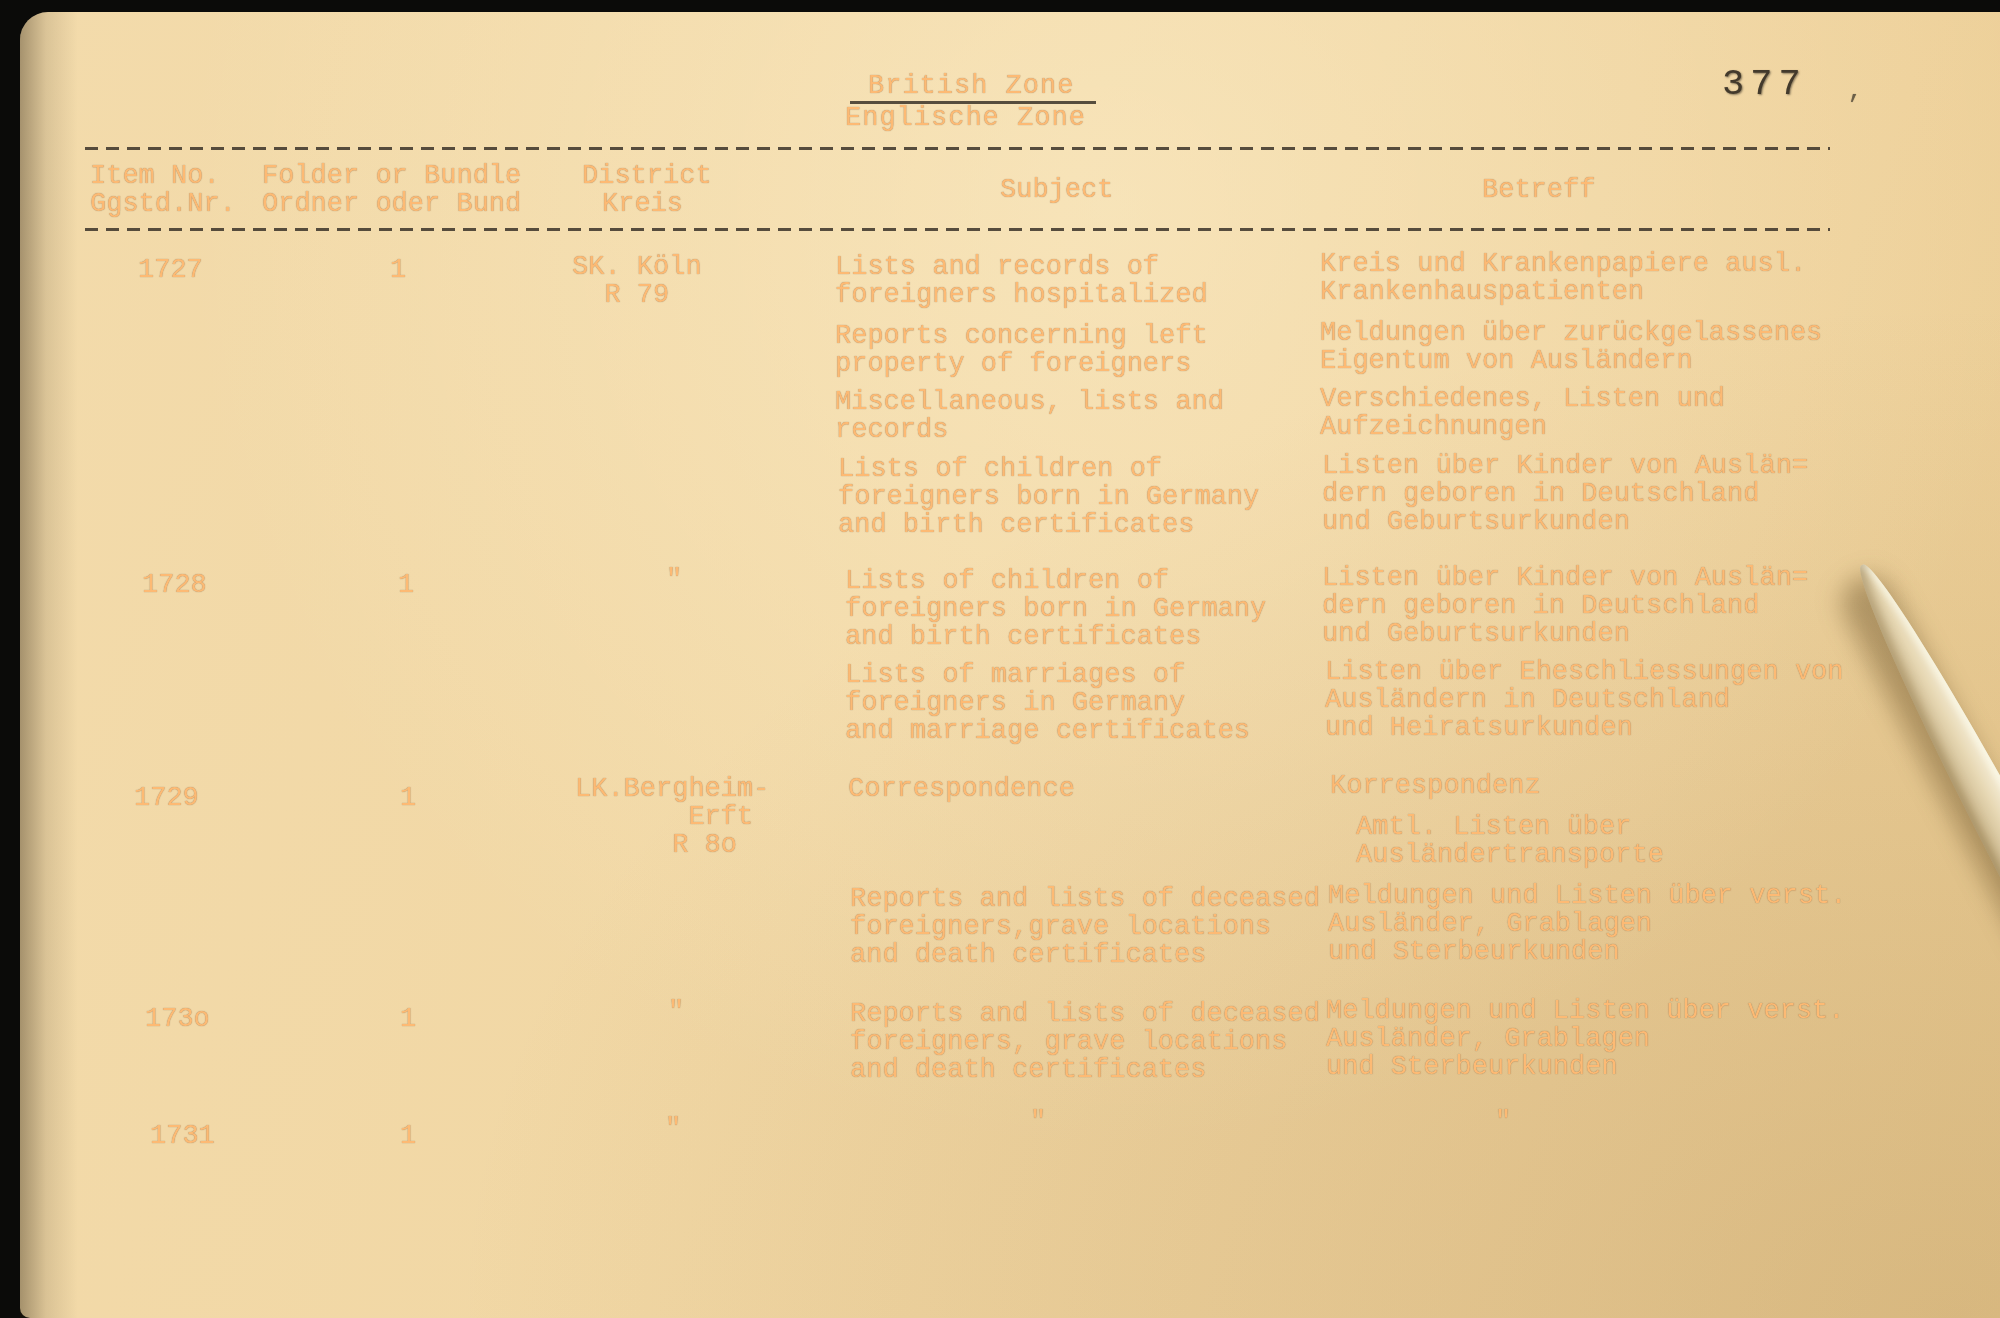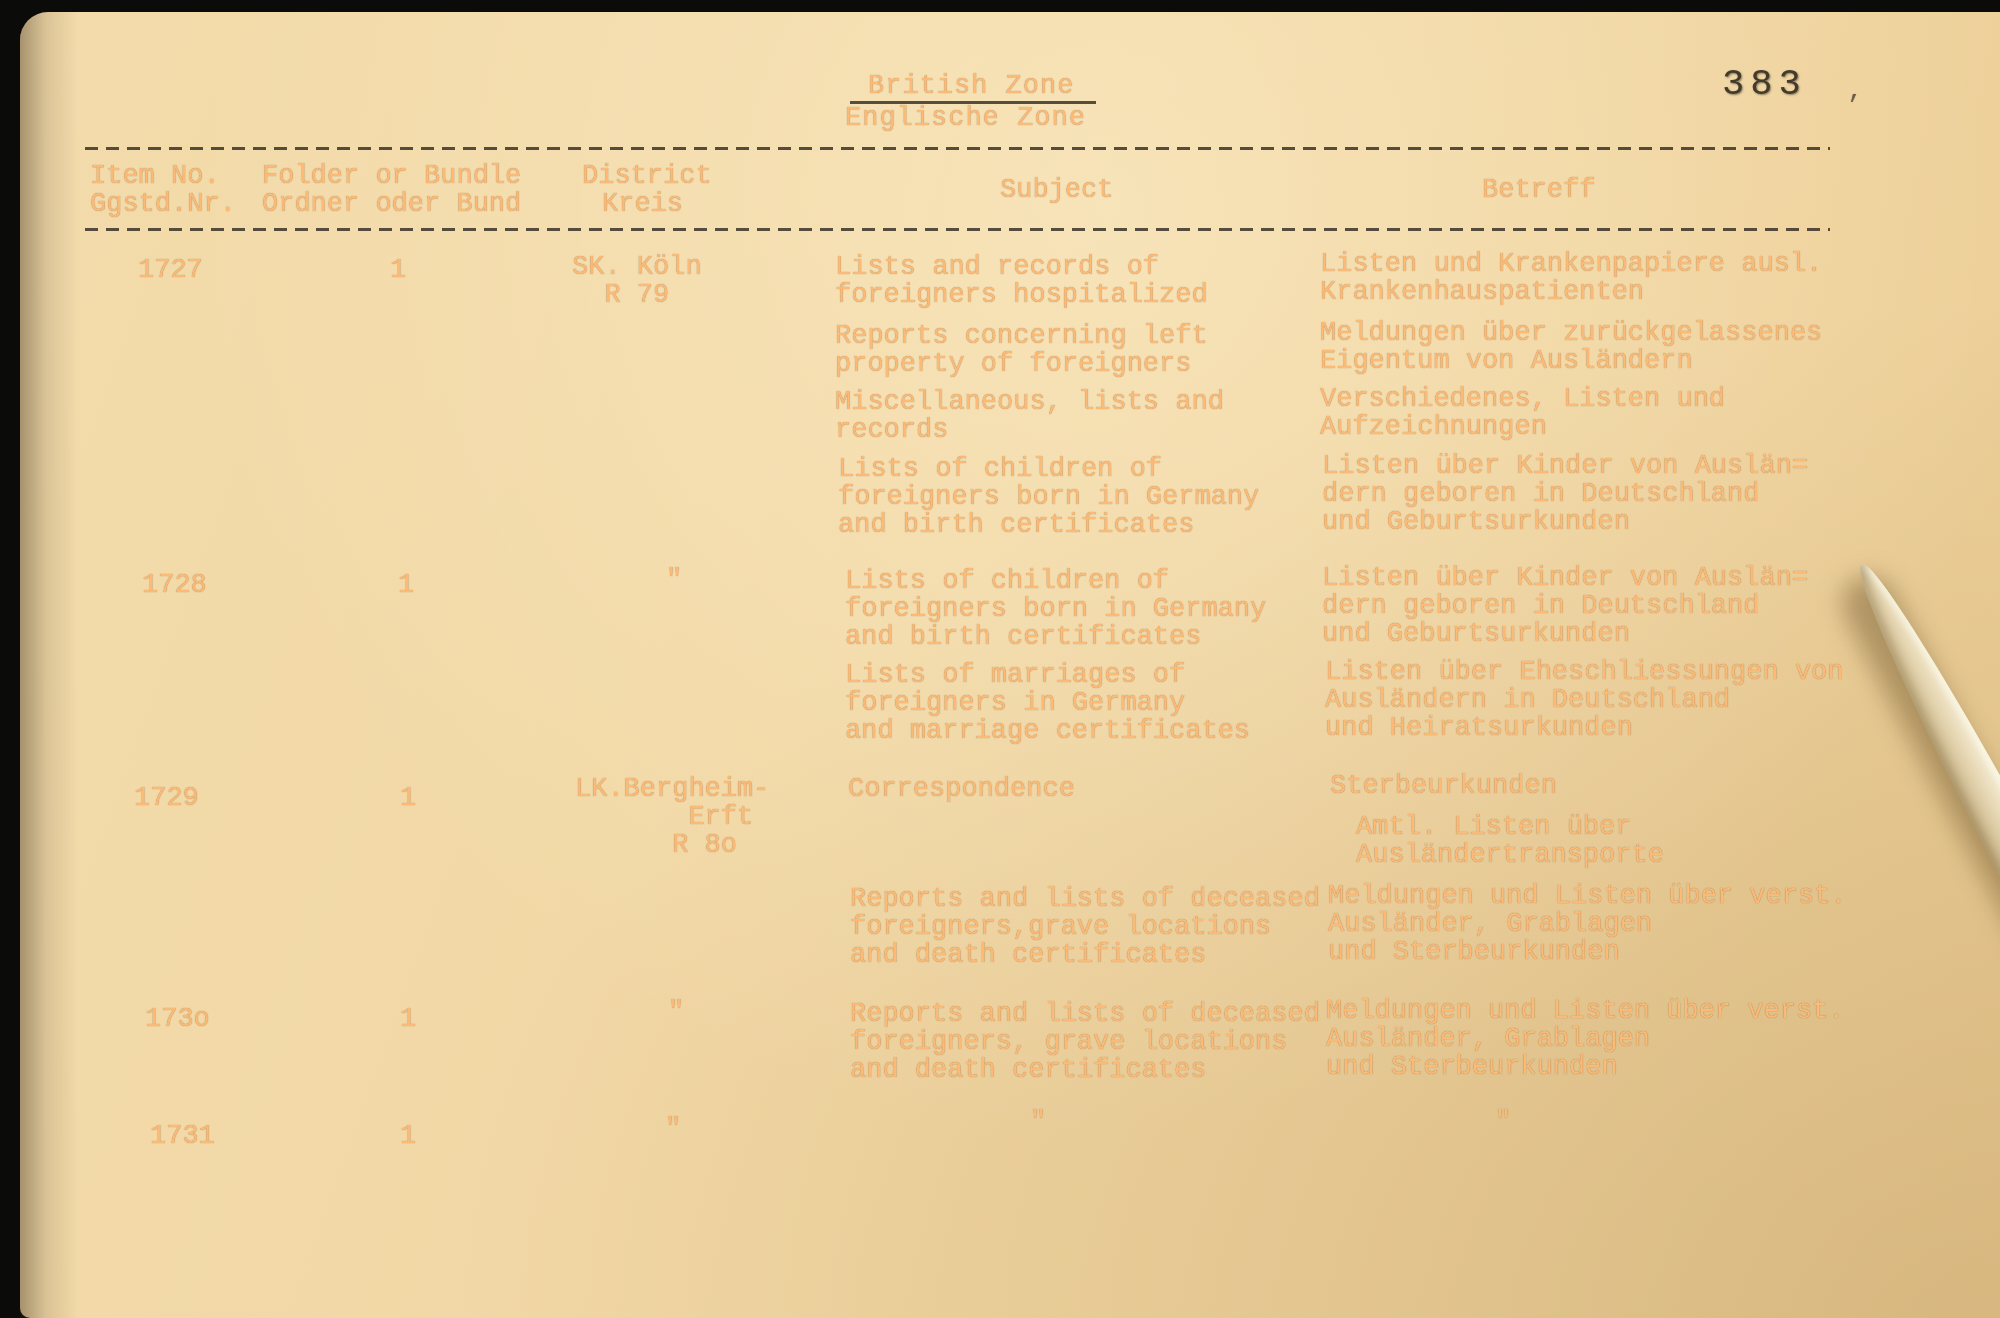--- a/index.html
+++ b/index.html
@@ -42,42 +42,42 @@
 <div id="scan">
   <div id="topbar"></div>
   <div id="leftbar"></div>
   <div id="paper"></div>
   <div id="left-crease"></div>
 
   <div class="cell title" style="left:868px;top:72px">British Zone</div>
   <div class="rule-solid" style="left:850px;top:101px;width:246px"></div>
   <div class="cell title" style="left:845px;top:104px">Englische Zone</div>
 
-  <div class="cell pageno" style="left:1722px;top:66px">383</div>
+  <div class="cell pageno" style="left:1722px;top:66px">377</div>
   <div class="cell mark" style="left:1848px;top:78px">,</div>
 
   <div class="rule-dashed" style="left:85px;top:147px;width:1745px"></div>
   <div class="rule-dashed" style="left:85px;top:228px;width:1745px"></div>
 
   <div class="cell" style="left:90px;top:162px">Item No.</div>
   <div class="cell" style="left:90px;top:190px">Ggstd.Nr.</div>
   <div class="cell" style="left:262px;top:162px">Folder or Bundle</div>
   <div class="cell" style="left:262px;top:190px">Ordner oder Bund</div>
   <div class="cell" style="left:582px;top:162px">District</div>
   <div class="cell" style="left:602px;top:190px">Kreis</div>
   <div class="cell" style="left:1000px;top:176px">Subject</div>
   <div class="cell" style="left:1482px;top:176px">Betreff</div>
 
   <div class="cell" style="left:138px;top:256px">1727</div>
   <div class="cell" style="left:390px;top:256px">1</div>
   <div class="cell" style="left:572px;top:253px">SK. Köln
   R 79</div>
   <div class="cell" style="left:835px;top:253px">Lists and records of
 foreigners hospitalized</div>
-  <div class="cell" style="left:1320px;top:250px">Listen und Krankenpapiere ausl.
+  <div class="cell" style="left:1320px;top:250px">Kreis und Krankenpapiere ausl.
 Krankenhauspatienten</div>
   <div class="cell" style="left:835px;top:322px">Reports concerning left
 property of foreigners</div>
   <div class="cell" style="left:835px;top:388px">Miscellaneous, lists and
 records</div>
   <div class="cell" style="left:1320px;top:319px">Meldungen über zurückgelassenes
 Eigentum von Ausländern</div>
   <div class="cell" style="left:1320px;top:385px">Verschiedenes, Listen und
 Aufzeichnungen</div>
   <div class="cell" style="left:838px;top:455px">Lists of children of
@@ -102,21 +102,21 @@
   <div class="cell" style="left:845px;top:661px">Lists of marriages of
 foreigners in Germany
 and marriage certificates</div>
 
   <div class="cell" style="left:134px;top:784px">1729</div>
   <div class="cell" style="left:400px;top:784px">1</div>
   <div class="cell" style="left:575px;top:775px">LK.Bergheim-
        Erft
       R 8o</div>
   <div class="cell" style="left:848px;top:775px">Correspondence</div>
-  <div class="cell" style="left:1330px;top:772px">Sterbeurkunden</div>
+  <div class="cell" style="left:1330px;top:772px">Korrespondenz</div>
   <div class="cell" style="left:1356px;top:813px">Amtl. Listen über
 Ausländertransporte</div>
   <div class="cell" style="left:850px;top:885px">Reports and lists of deceased
 foreigners,grave locations
 and death certificates</div>
   <div class="cell" style="left:1328px;top:882px">Meldungen und Listen über verst.
 Ausländer, Grablagen
 und Sterbeurkunden</div>
 
   <div class="cell" style="left:145px;top:1005px">173o</div>

